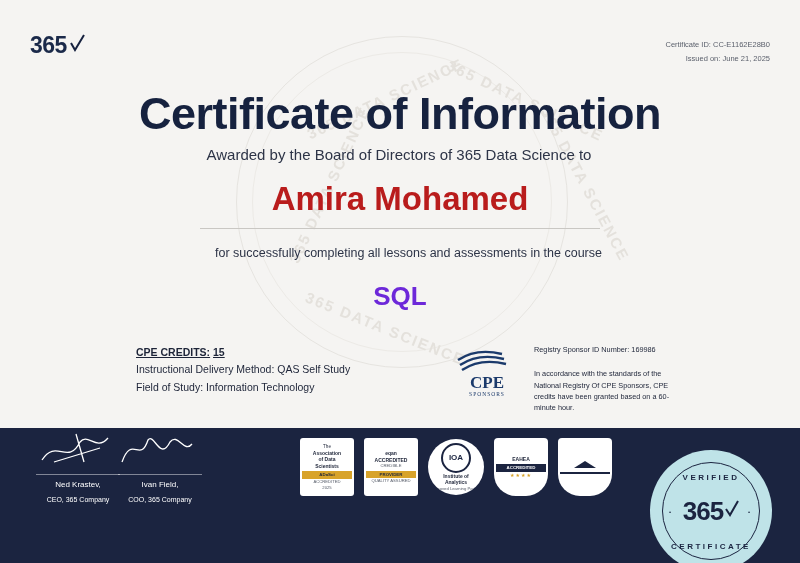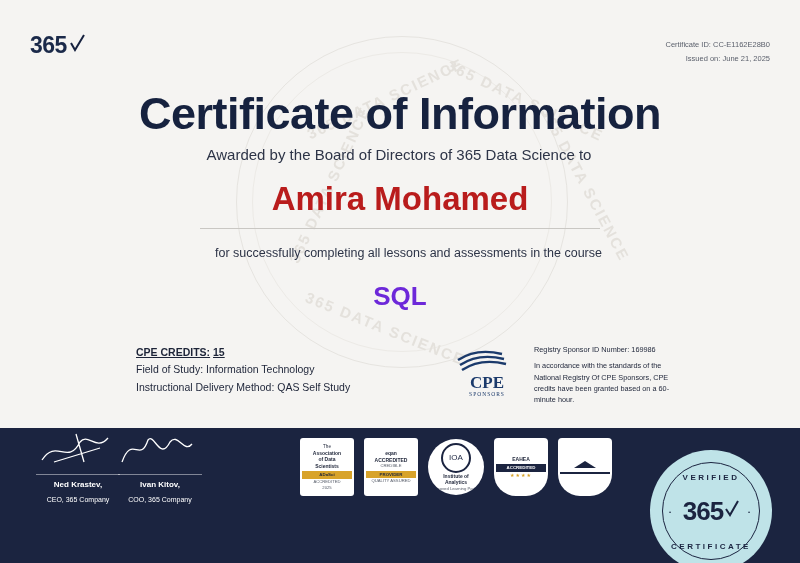--- a/index.html
+++ b/index.html
@@ -156,21 +156,21 @@
   .cpe-left .bold { font-weight: 700; text-decoration: underline; }
   .cpe-right {
     position: absolute;
     left: 534px;
     top: 344px;
     width: 136px;
     font-size: 7.3px;
     color: #1d2438;
     line-height: 1.55;
   }
-  .cpe-right .sponsor { margin-bottom: 5px; }
+  .cpe-right .sponsor { margin-bottom: 13px; }
 
   
   .cpe-logo {
     position: absolute;
     left: 452px;
     top: 344px;
     width: 70px;
     height: 56px;
     color: #0f766e;
   }
@@ -187,21 +187,21 @@
   .sig {
     position: absolute;
     text-align: center;
     color: #ffffff;
     width: 120px;
   }
   .sig-1 { left: 18px; top: 480px; }
   .sig-2 { left: 100px; top: 480px; }
   .sig-name {
     font-size: 8px;
-    font-weight: 700;
+    font-weight: 400;
     margin-bottom: 7px;
   }
   .sig-role {
     font-size: 7px;
     font-weight: 400;
   }
   .sig-line {
     position: absolute;
     height: 1px;
     background: rgba(255,255,255,0.45);
@@ -263,21 +263,21 @@
     width: 0; height: 0;
     border-left: 11px solid transparent;
     border-right: 11px solid transparent;
     border-bottom: 7px solid #1b2440;
     margin-bottom: 2px;
   }
   .badge-ring {
     width: 26px; height: 26px; border-radius: 50%;
     border: 2px solid #1b2440;
     display:flex; align-items:center; justify-content:center;
-    font-weight: 400; font-size: 8px; color:#1b2440;
+    font-weight: 700; font-size: 8px; color:#1b2440;
   }
 
   
   .seal {
     position: absolute;
     right: 28px;
     top: 450px;
     width: 122px;
     height: 122px;
     border-radius: 50%;
@@ -356,22 +356,22 @@
   <div class="recipient">Amira Mohamed</div>
   <div class="rule"></div>
   <div class="for-completing">for successfully completing all lessons and assessments in the course</div>
   <div class="course">SQL</div>
 
   <div class="cpe-left">
     <div>
       <span class="bold">CPE CREDITS:</span>
       <span class="bold">15</span>
     </div>
+    <div>Instructional Delivery Method: QAS Self Study</div>
     <div>Field of Study: Information Technology</div>
-    <div>Instructional Delivery Method: QAS Self Study</div>
   </div>
 
   <div class="cpe-logo">
     <svg width="70" height="56" viewBox="0 0 70 56">
       <path d="M6 16 C18 8, 34 6, 50 10 M8 21 C20 13, 36 11, 52 15 M10 26 C22 18, 38 16, 54 20" stroke="#1b3a6b" stroke-width="2.4" fill="none"></path>
       <text x="35" y="44" font-family="Liberation Serif, serif" font-size="17" font-weight="bold" fill="#1b3a6b" text-anchor="middle">CPE</text>
       <text x="35" y="52" font-family="Liberation Serif, serif" font-size="5.5" letter-spacing="1" fill="#1b3a6b" text-anchor="middle">SPONSORS</text>
     </svg>
   </div>
 
@@ -394,21 +394,21 @@
   </div>
 
   <div class="sig-line sig-line-1"></div>
   <div class="sig-line sig-line-2"></div>
 
   <div class="sig sig-1">
     <div class="sig-name">Ned Krastev,</div>
     <div class="sig-role">CEO, 365 Company</div>
   </div>
   <div class="sig sig-2">
-    <div class="sig-name">Ivan Kitov,</div>
+    <div class="sig-name">Ivan Field,</div>
     <div class="sig-role">COO, 365 Company</div>
   </div>
 
   <div class="badges">
     <div class="badge">
       <div>The</div>
       <div class="badge-title">Association</div>
       <div class="badge-title">of Data</div>
       <div class="badge-title">Scientists</div>
       <div class="badge-strip">ADaSci</div>

